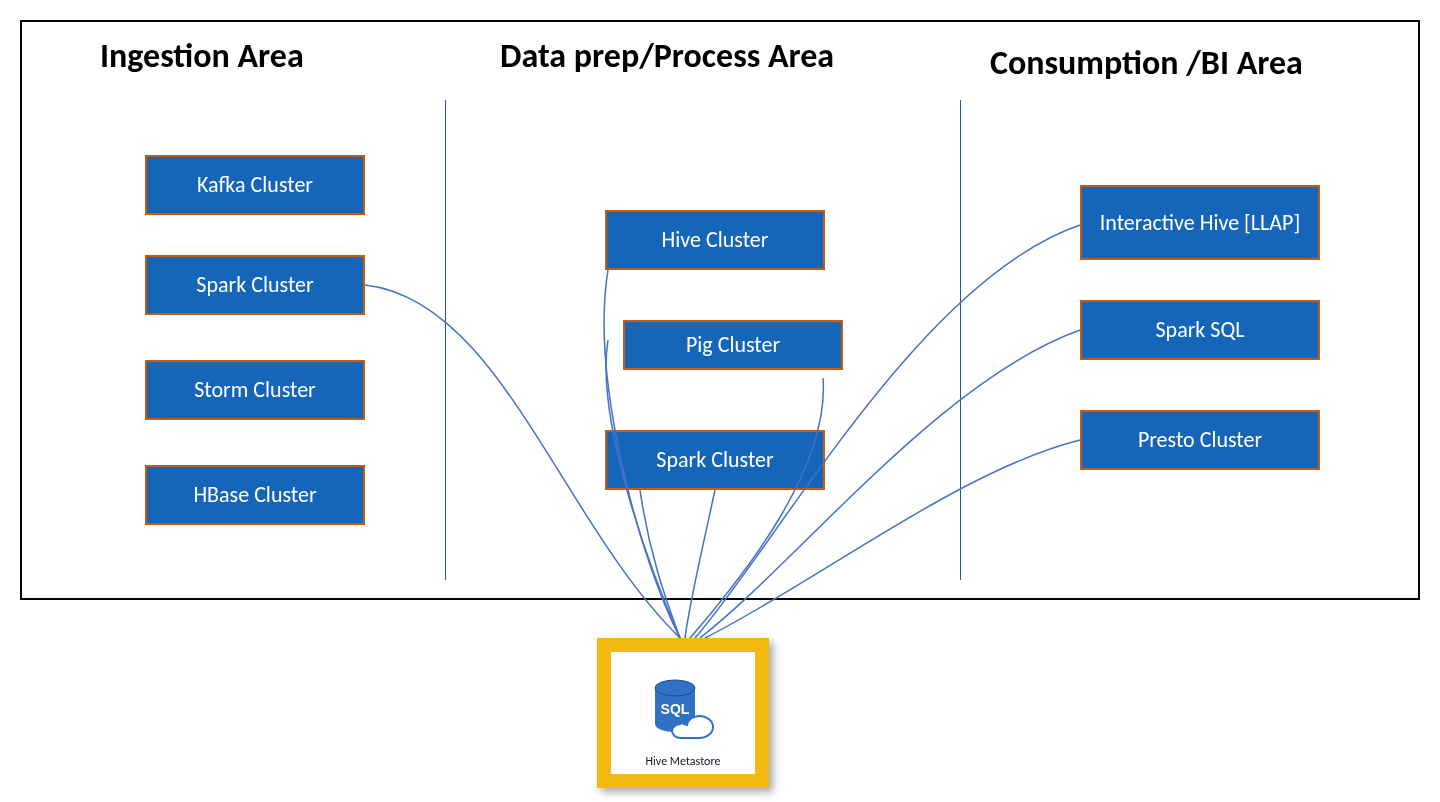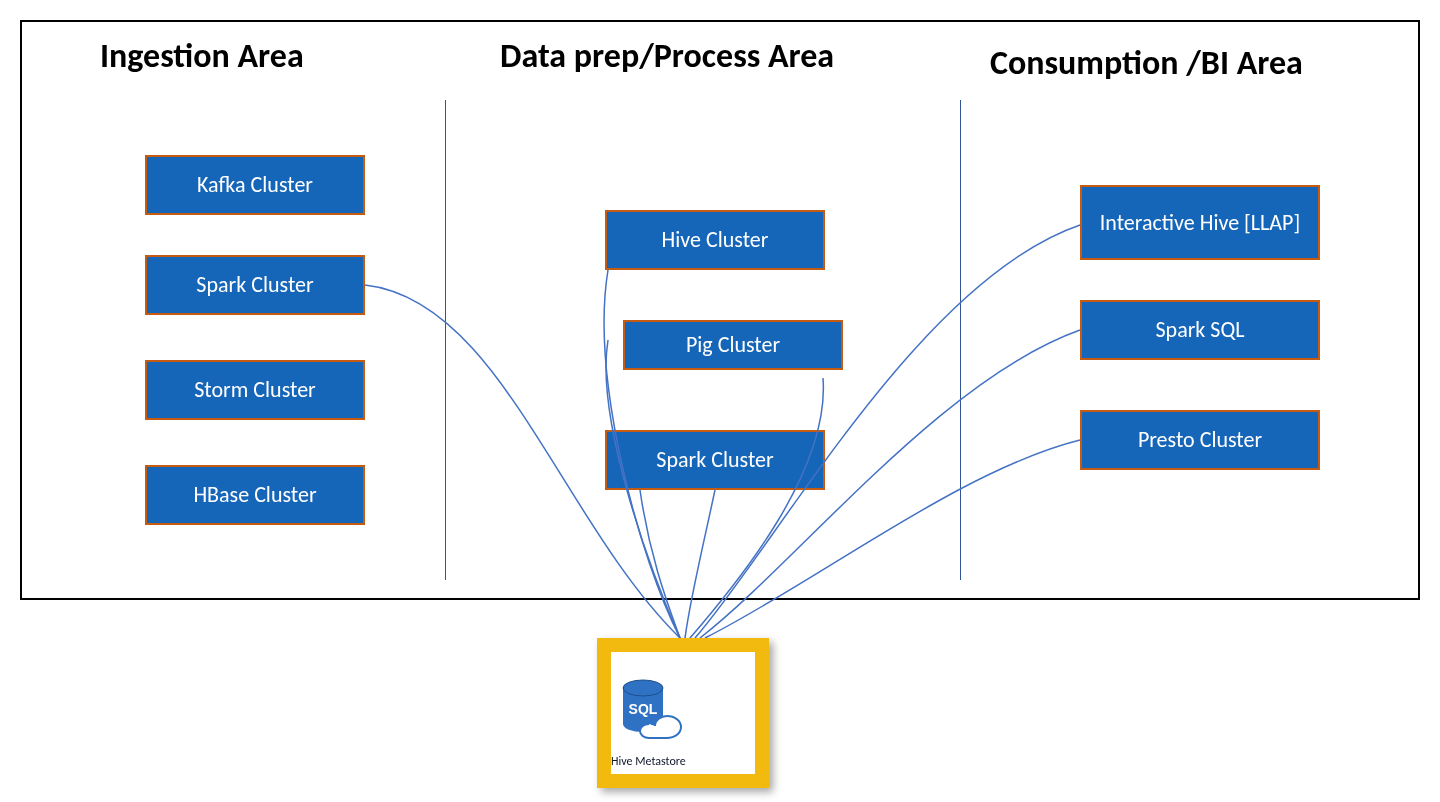--- a/index.html
+++ b/index.html
@@ -48,20 +48,21 @@
   .metastore {
     position: absolute;
     width: 172px;
     height: 150px;
     background: #ffffff;
     border: 14px solid #f2b90f;
     box-sizing: border-box;
     box-shadow: 4px 4px 8px rgba(0,0,0,0.35);
     display: flex;
     flex-direction: column;
+    align-items: center;
     justify-content: flex-end;
     padding-bottom: 6px;
   }
   .metastore-label {
     color: #0f172a;
     font-size: 12px;
   }
   svg.connectors {
     position: absolute;
     left: 0;

